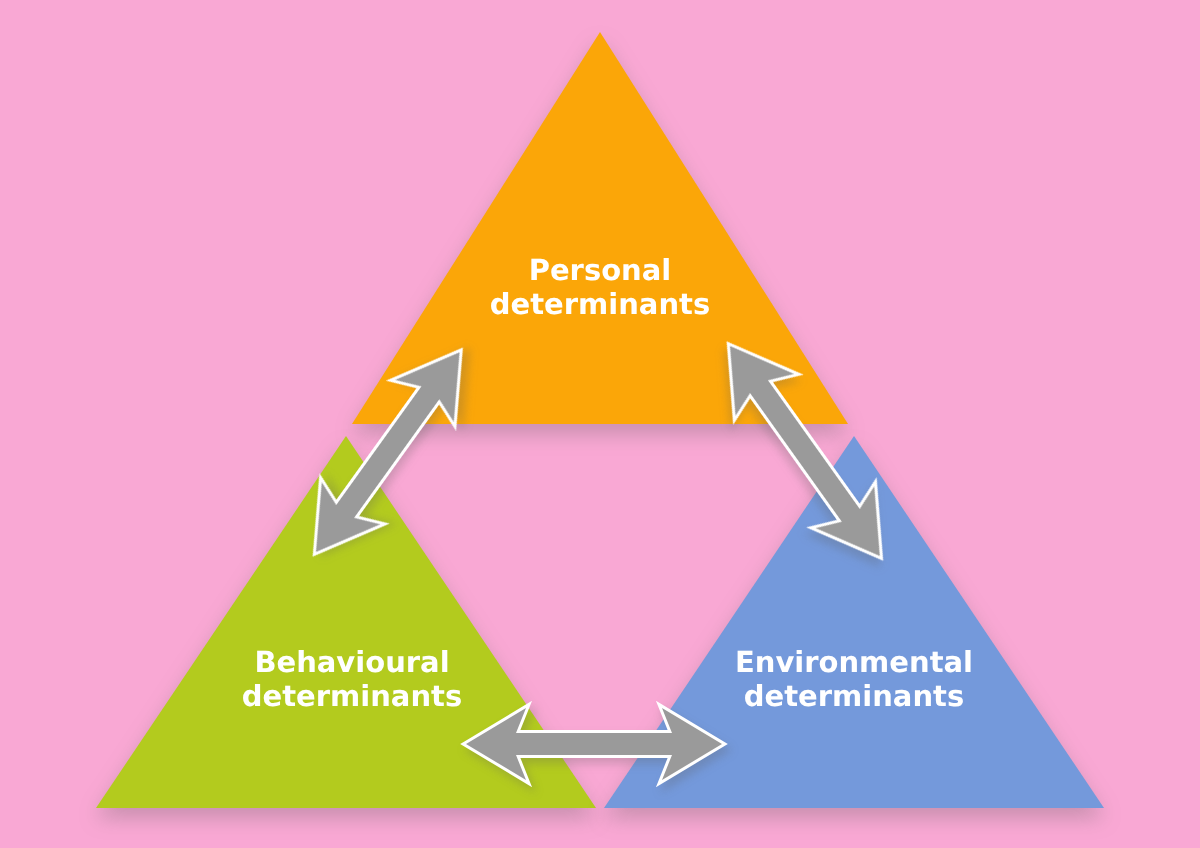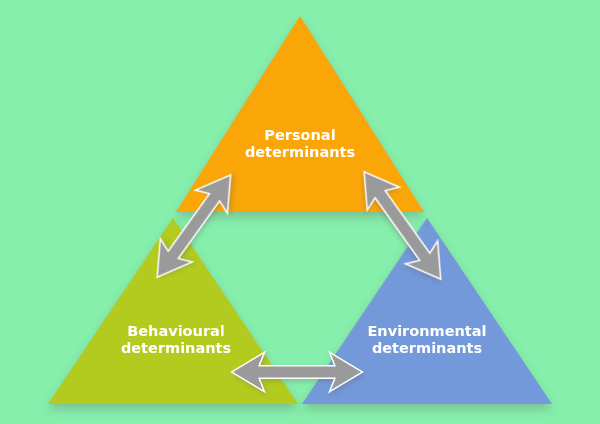--- a/index.html
+++ b/index.html
@@ -7,21 +7,21 @@
     padding: 0;
     background: #ffffff;
     width: 600px;
     height: 424px;
     overflow: hidden;
   }
   .diagram-wrap {
     position: relative;
     width: 600px;
     height: 424px;
-    background: #86efac;
+    background: #f9a8d4;
   }
   svg { display: block; }
   .tri {
     filter: drop-shadow(0px 5px 5px rgba(90, 90, 90, 0.30));
   }
   .arrow {
     filter: drop-shadow(2px 3px 2px rgba(90, 90, 90, 0.25));
     stroke-width: 3;
     stroke-linejoin: miter;
     paint-order: stroke fill;

